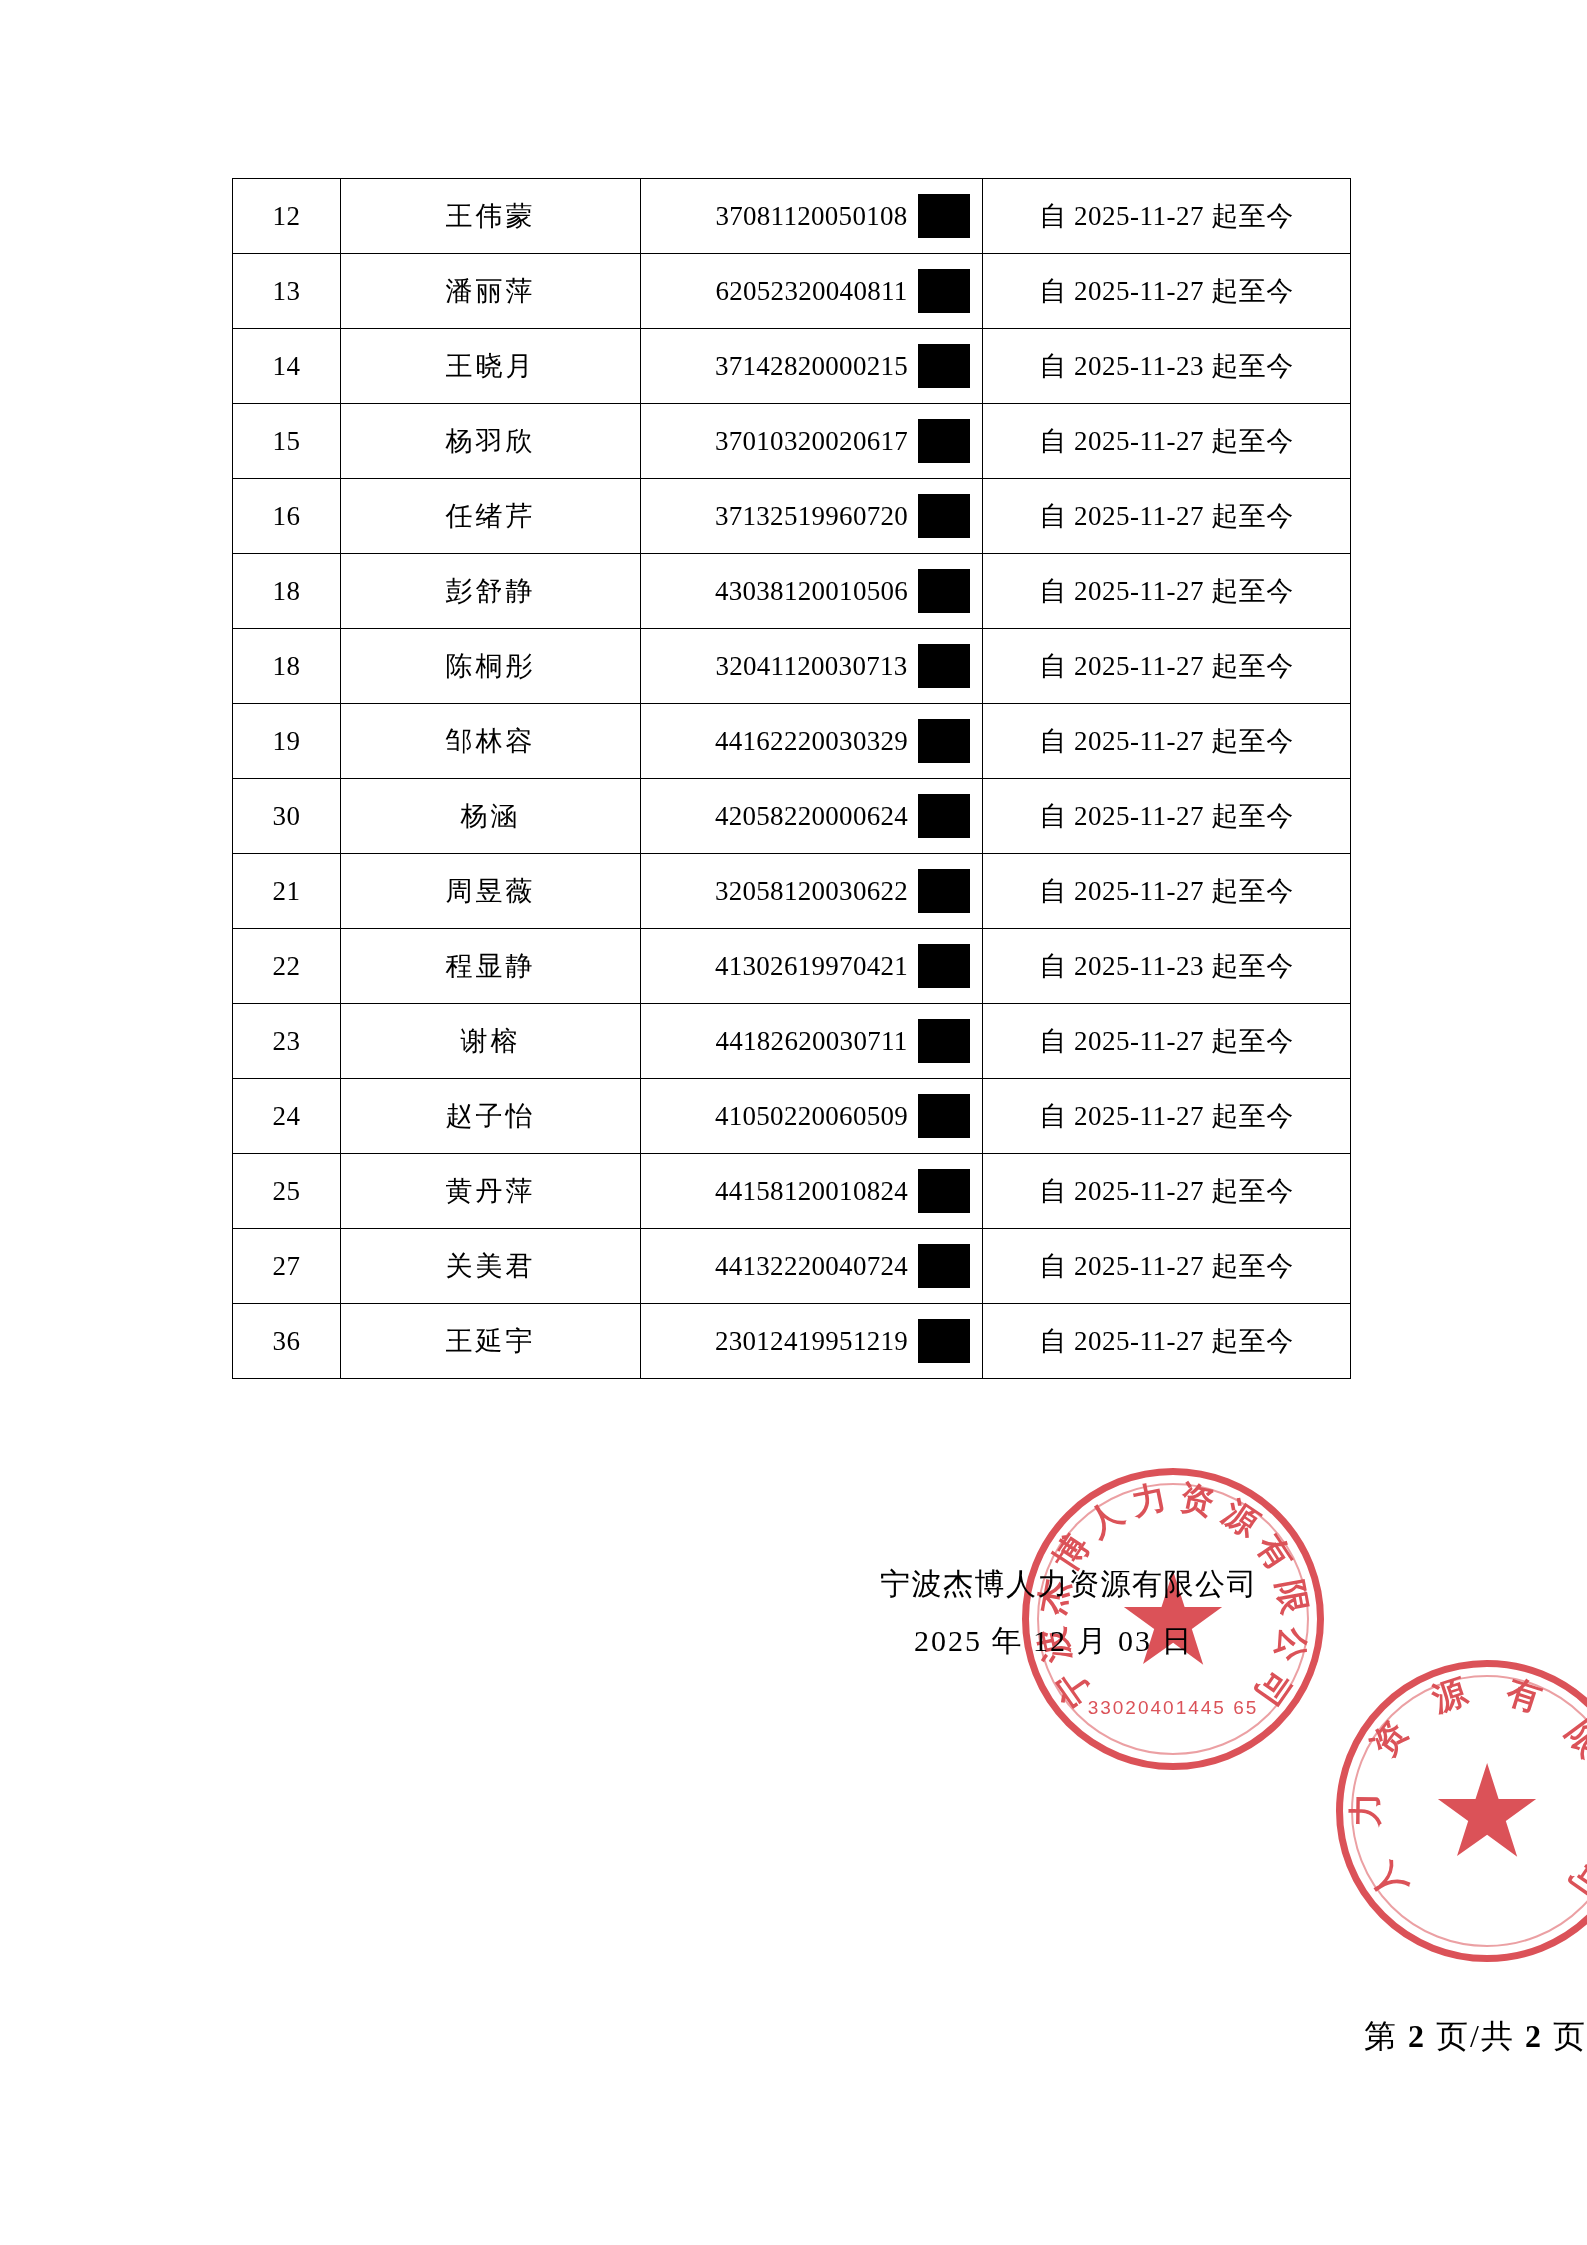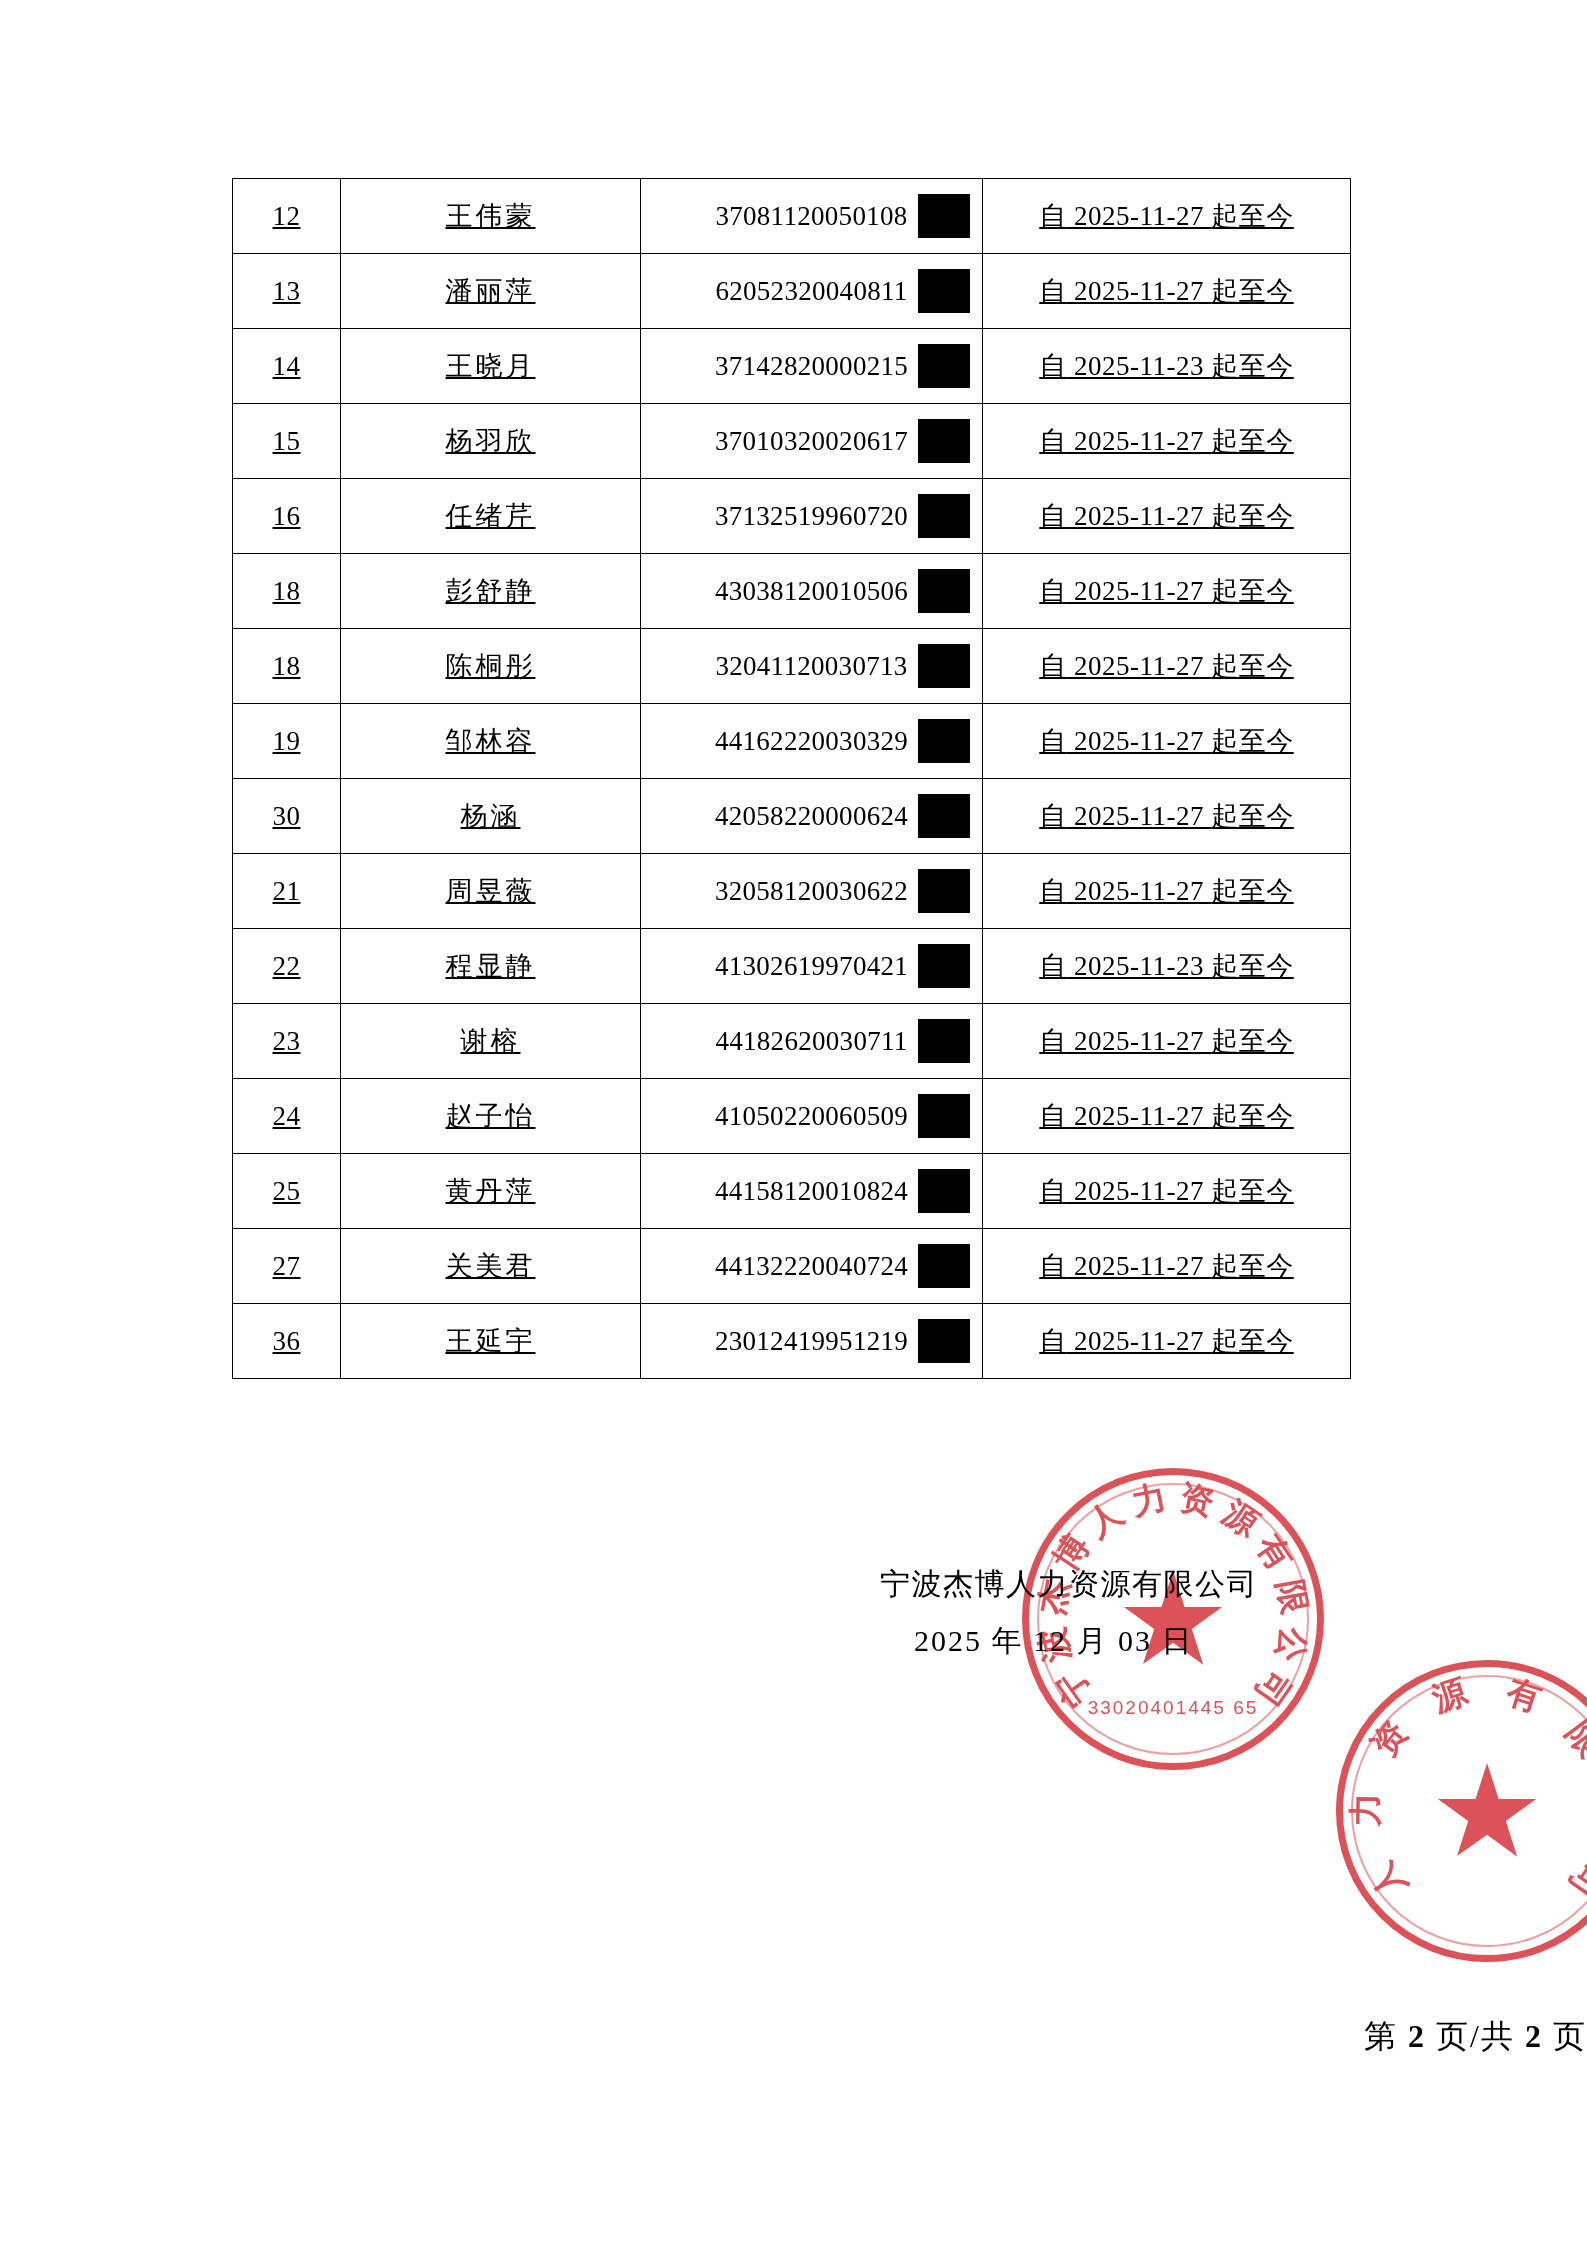--- a/index.html
+++ b/index.html
@@ -25,21 +25,20 @@
   .table-wrap {
     position: absolute;
     left: 232px;
     top: 178px;
     width: 1118px;
   }
   table.roster {
     border-collapse: collapse;
     width: 100%;
     table-layout: fixed;
-    text-decoration: underline;
   }
   table.roster td {
     border: 1.6px solid #000000;
     height: 74px;
     text-align: center;
     vertical-align: middle;
     font-size: 27px;
     line-height: 1.2;
     padding: 0;
   }

